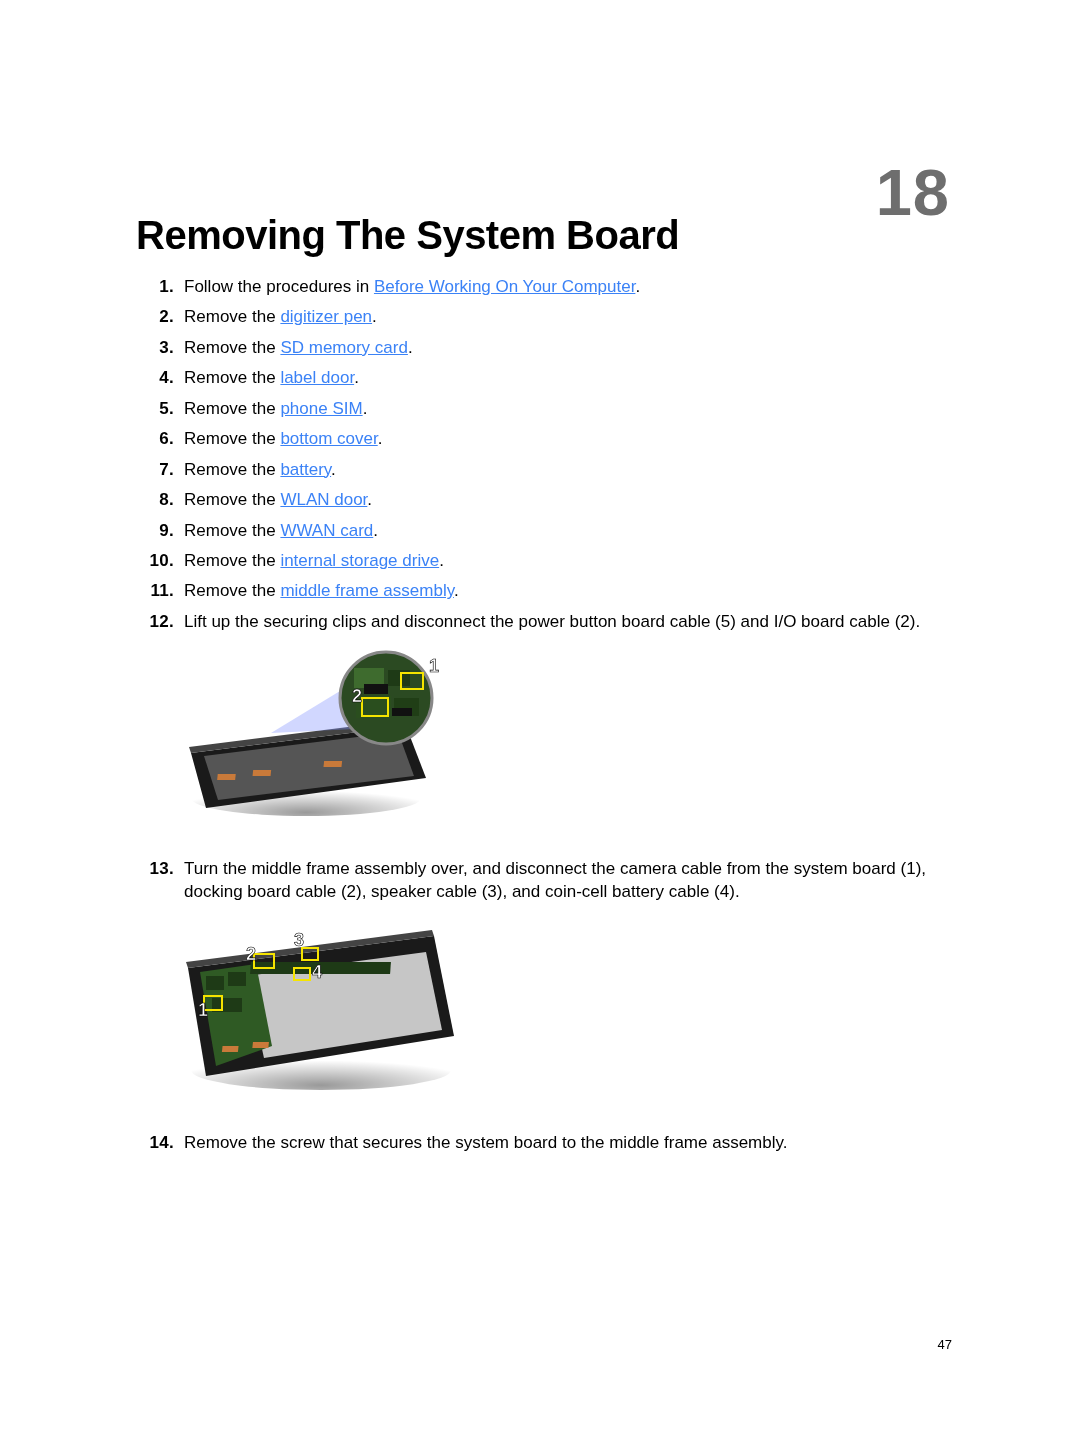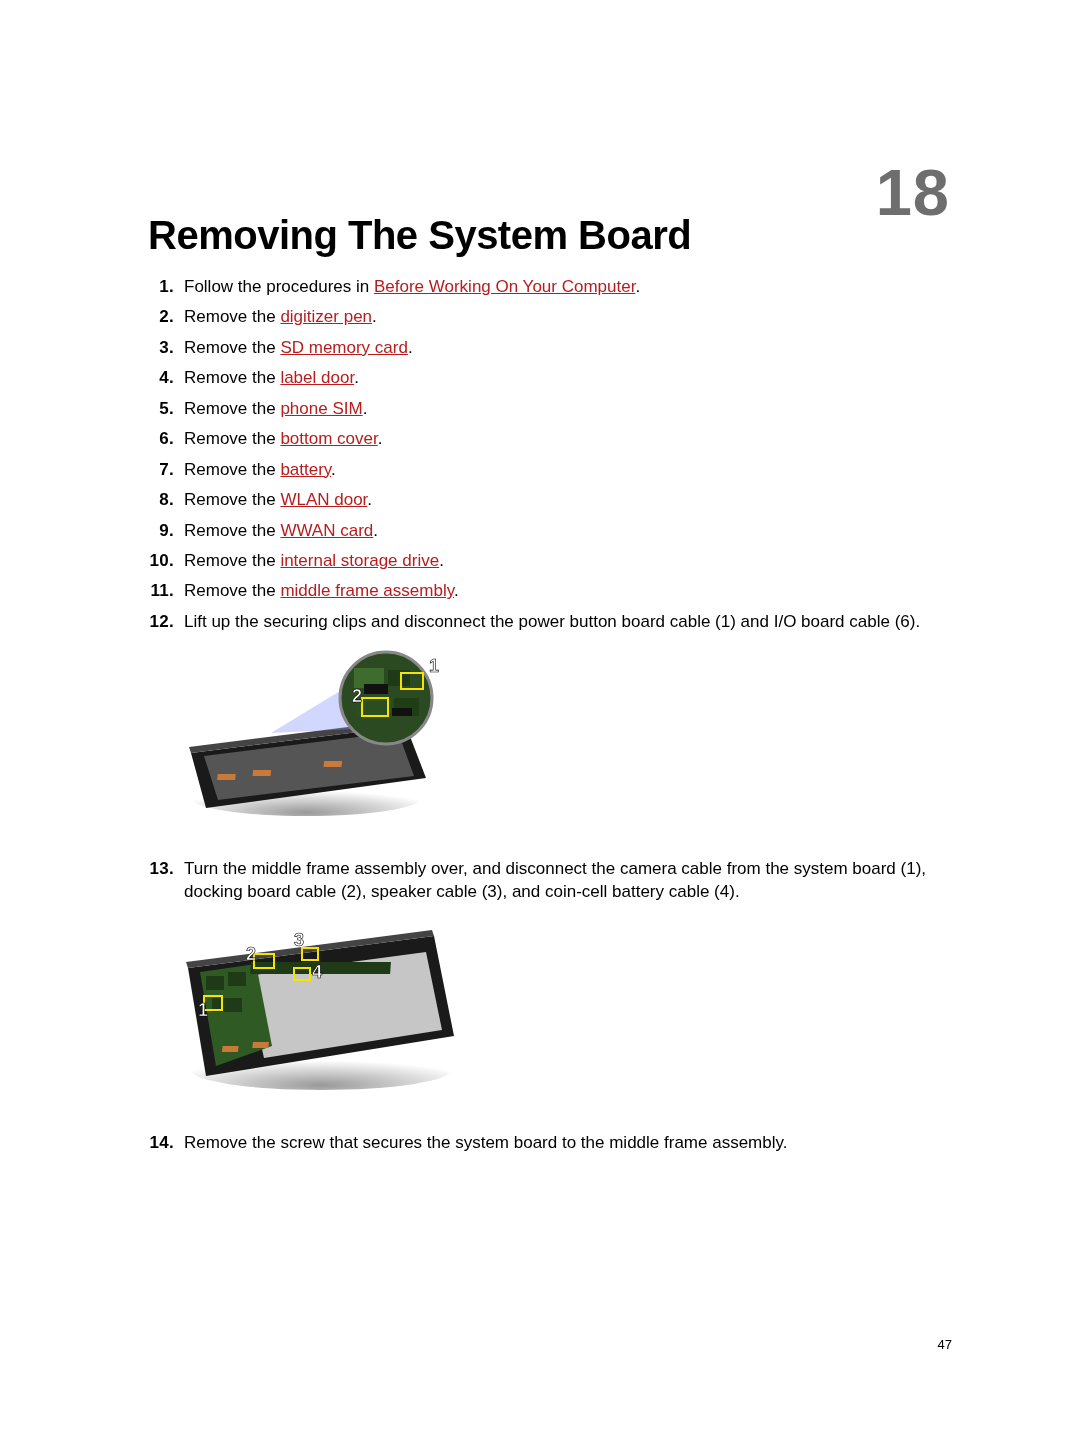--- a/index.html
+++ b/index.html
@@ -31,21 +31,20 @@
   }
   .page-title {
     position: absolute;
     top: 213px;
     left: 136px;
     font-size: 40px;
     font-weight: 700;
     font-family: "Arial Narrow", Arial, Helvetica, sans-serif;
     font-stretch: condensed;
     letter-spacing: -0.5px;
-    margin-left: 12px;
   }
   .steps {
     position: absolute;
     top: 276px;
     left: 140px;
     width: 810px;
     font-size: 17px;
     line-height: 1.35;
   }
   .step {
@@ -61,21 +60,21 @@
     font-family: "Arial Narrow", Arial, Helvetica, sans-serif;
     font-stretch: condensed;
     letter-spacing: 0.3px;
   }
   .step-body {
     flex: 1;
     font-family: "Arial Narrow", Arial, Helvetica, sans-serif;
     font-stretch: condensed;
   }
   a.doc-link {
-    color: #b91c1c;
+    color: #3b82f6;
     text-decoration: underline;
   }
   .figure {
     margin: 14px 0 34px 36px;
   }
   .figure svg { display: block; }
   .page-number {
     position: absolute;
     bottom: 82px;
     right: 128px;
@@ -167,21 +166,21 @@
 
     <div class="step">
       <div class="step-num">11.</div>
       <div class="step-body">
         <span>Remove the </span><a class="doc-link">middle frame assembly</a><span>.</span>
       </div>
     </div>
 
     <div class="step">
       <div class="step-num">12.</div>
-      <div class="step-body">Lift up the securing clips and disconnect the power button board cable (1) and I/O board cable (6).</div>
+      <div class="step-body">Lift up the securing clips and disconnect the power button board cable (5) and I/O board cable (2).</div>
     </div>
 
     <div class="figure">
       <svg width="280" height="176" viewBox="0 0 280 176">
         <defs>
           <radialGradient id="shad1" cx="50%" cy="90%" r="60%">
             <stop offset="0%" stop-color="#000" stop-opacity="0.4"></stop>
             <stop offset="100%" stop-color="#000" stop-opacity="0"></stop>
           </radialGradient>
         </defs>

